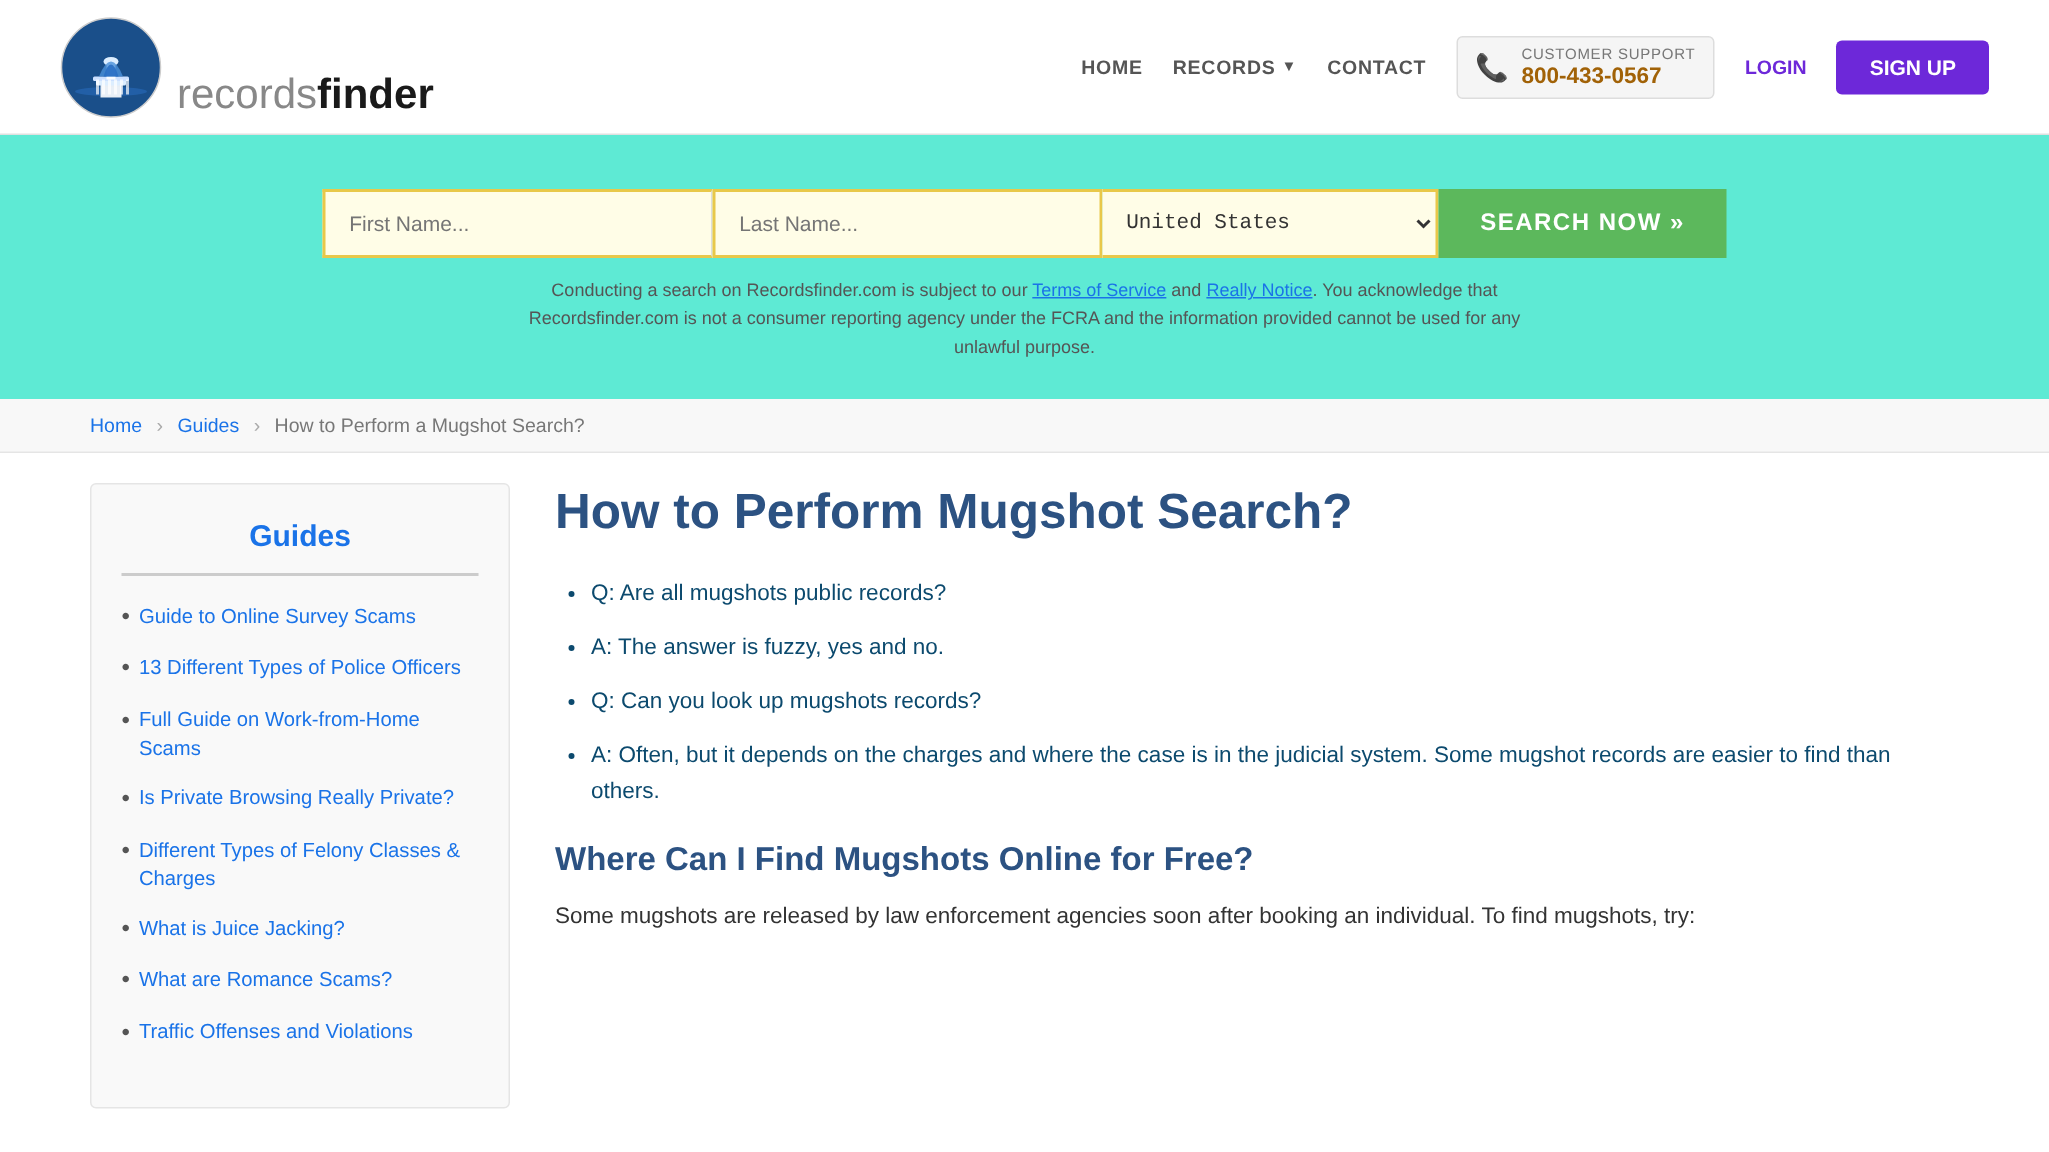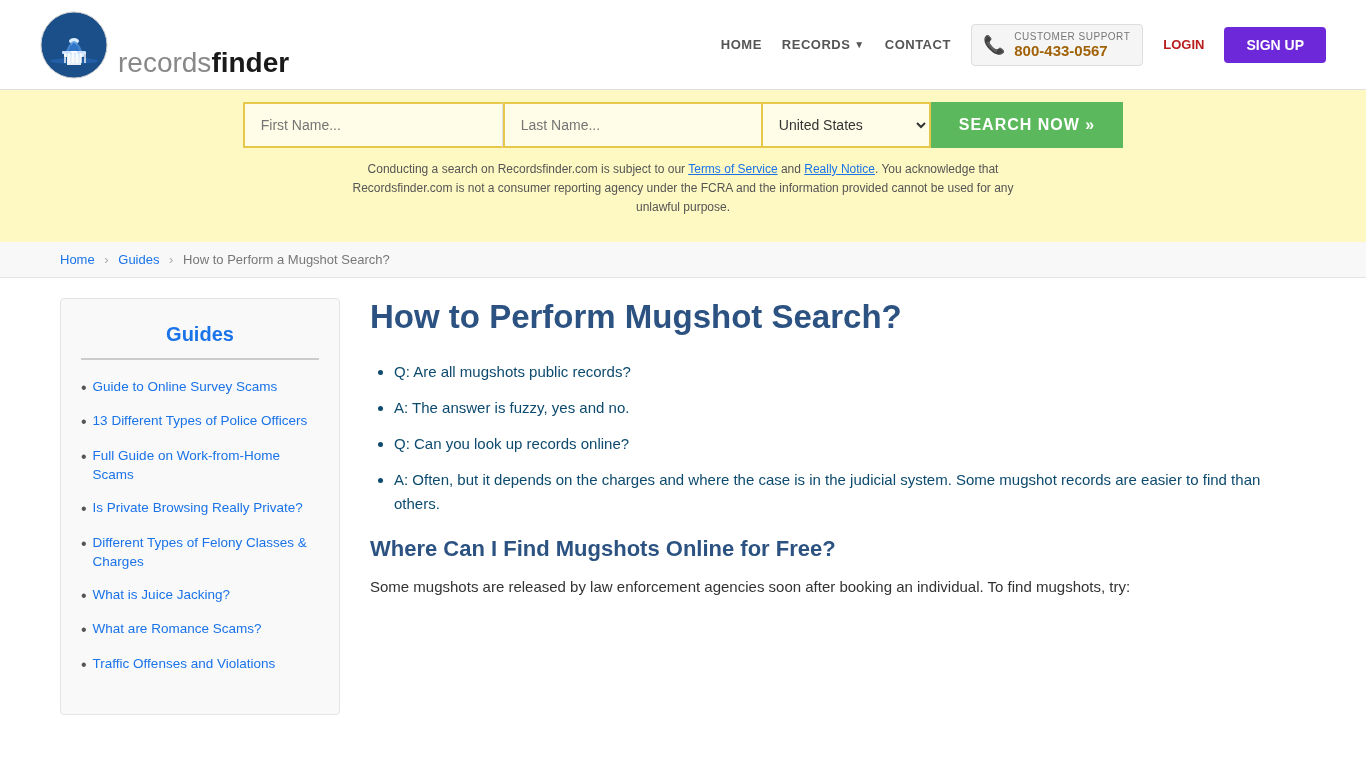--- a/index.html
+++ b/index.html
@@ -63,41 +63,41 @@
       color: #777;
       text-transform: uppercase;
       letter-spacing: 0.5px;
     }
     .phone-number {
       font-size: 15px;
       font-weight: 700;
       color: #a16207;
     }
     .login-btn {
-      color: #b91c1c;
+      color: #6d28d9;
       text-decoration: none;
       font-size: 13px;
       font-weight: 600;
       text-transform: uppercase;
     }
     .signup-btn {
       background: #6d28d9;
       color: #fff;
       padding: 10px 22px;
       border-radius: 4px;
       text-decoration: none;
       font-size: 14px;
       font-weight: 700;
       text-transform: uppercase;
     }
 
     
     .search-section {
-      background: #fef9c3;
-      padding: 12px 0 24px;
+      background: #5eead4;
+      padding: 36px 0 24px;
       text-align: center;
     }
     .search-form {
       display: flex;
       justify-content: center;
       gap: 0;
       margin-bottom: 12px;
     }
     .search-input {
       width: 260px;
@@ -105,29 +105,30 @@
       border: 2px solid #e8c84a;
       background: #fffde7;
       font-size: 14px;
       color: #999;
       outline: none;
     }
     .search-input:first-child {
       border-right: 1px solid #ddd;
     }
     .search-select {
-      width: 168px;
+      width: 224px;
       padding: 12px 12px;
       border: 2px solid #e8c84a;
       border-left: none;
       background: #fffde7;
       font-size: 14px;
       color: #333;
       appearance: auto;
       outline: none;
+      font-family: Liberation Mono, monospace;
     }
     .search-btn {
       background: #5cb85c;
       color: #fff;
       border: none;
       padding: 12px 28px;
       font-size: 16px;
       font-weight: 700;
       cursor: pointer;
       text-transform: uppercase;
@@ -361,21 +362,21 @@
       </li>
     </ul>
   </aside>
 
   <article class="article">
     <h1>How to Perform Mugshot Search?</h1>
 
     <ul class="article-list">
       <li>Q: Are all mugshots public records?</li>
       <li>A: The answer is fuzzy, yes and no.</li>
-      <li>Q: Can you look up records online?</li>
+      <li>Q: Can you look up mugshots records?</li>
       <li>A: Often, but it depends on the charges and where the case is in the judicial system. Some mugshot records are easier to find than others.</li>
     </ul>
 
     <h2>Where Can I Find Mugshots Online for Free?</h2>
     <p>Some mugshots are released by law enforcement agencies soon after booking an individual. To find mugshots, try:</p>
   </article>
 
 </div>
 
 </body></html>

